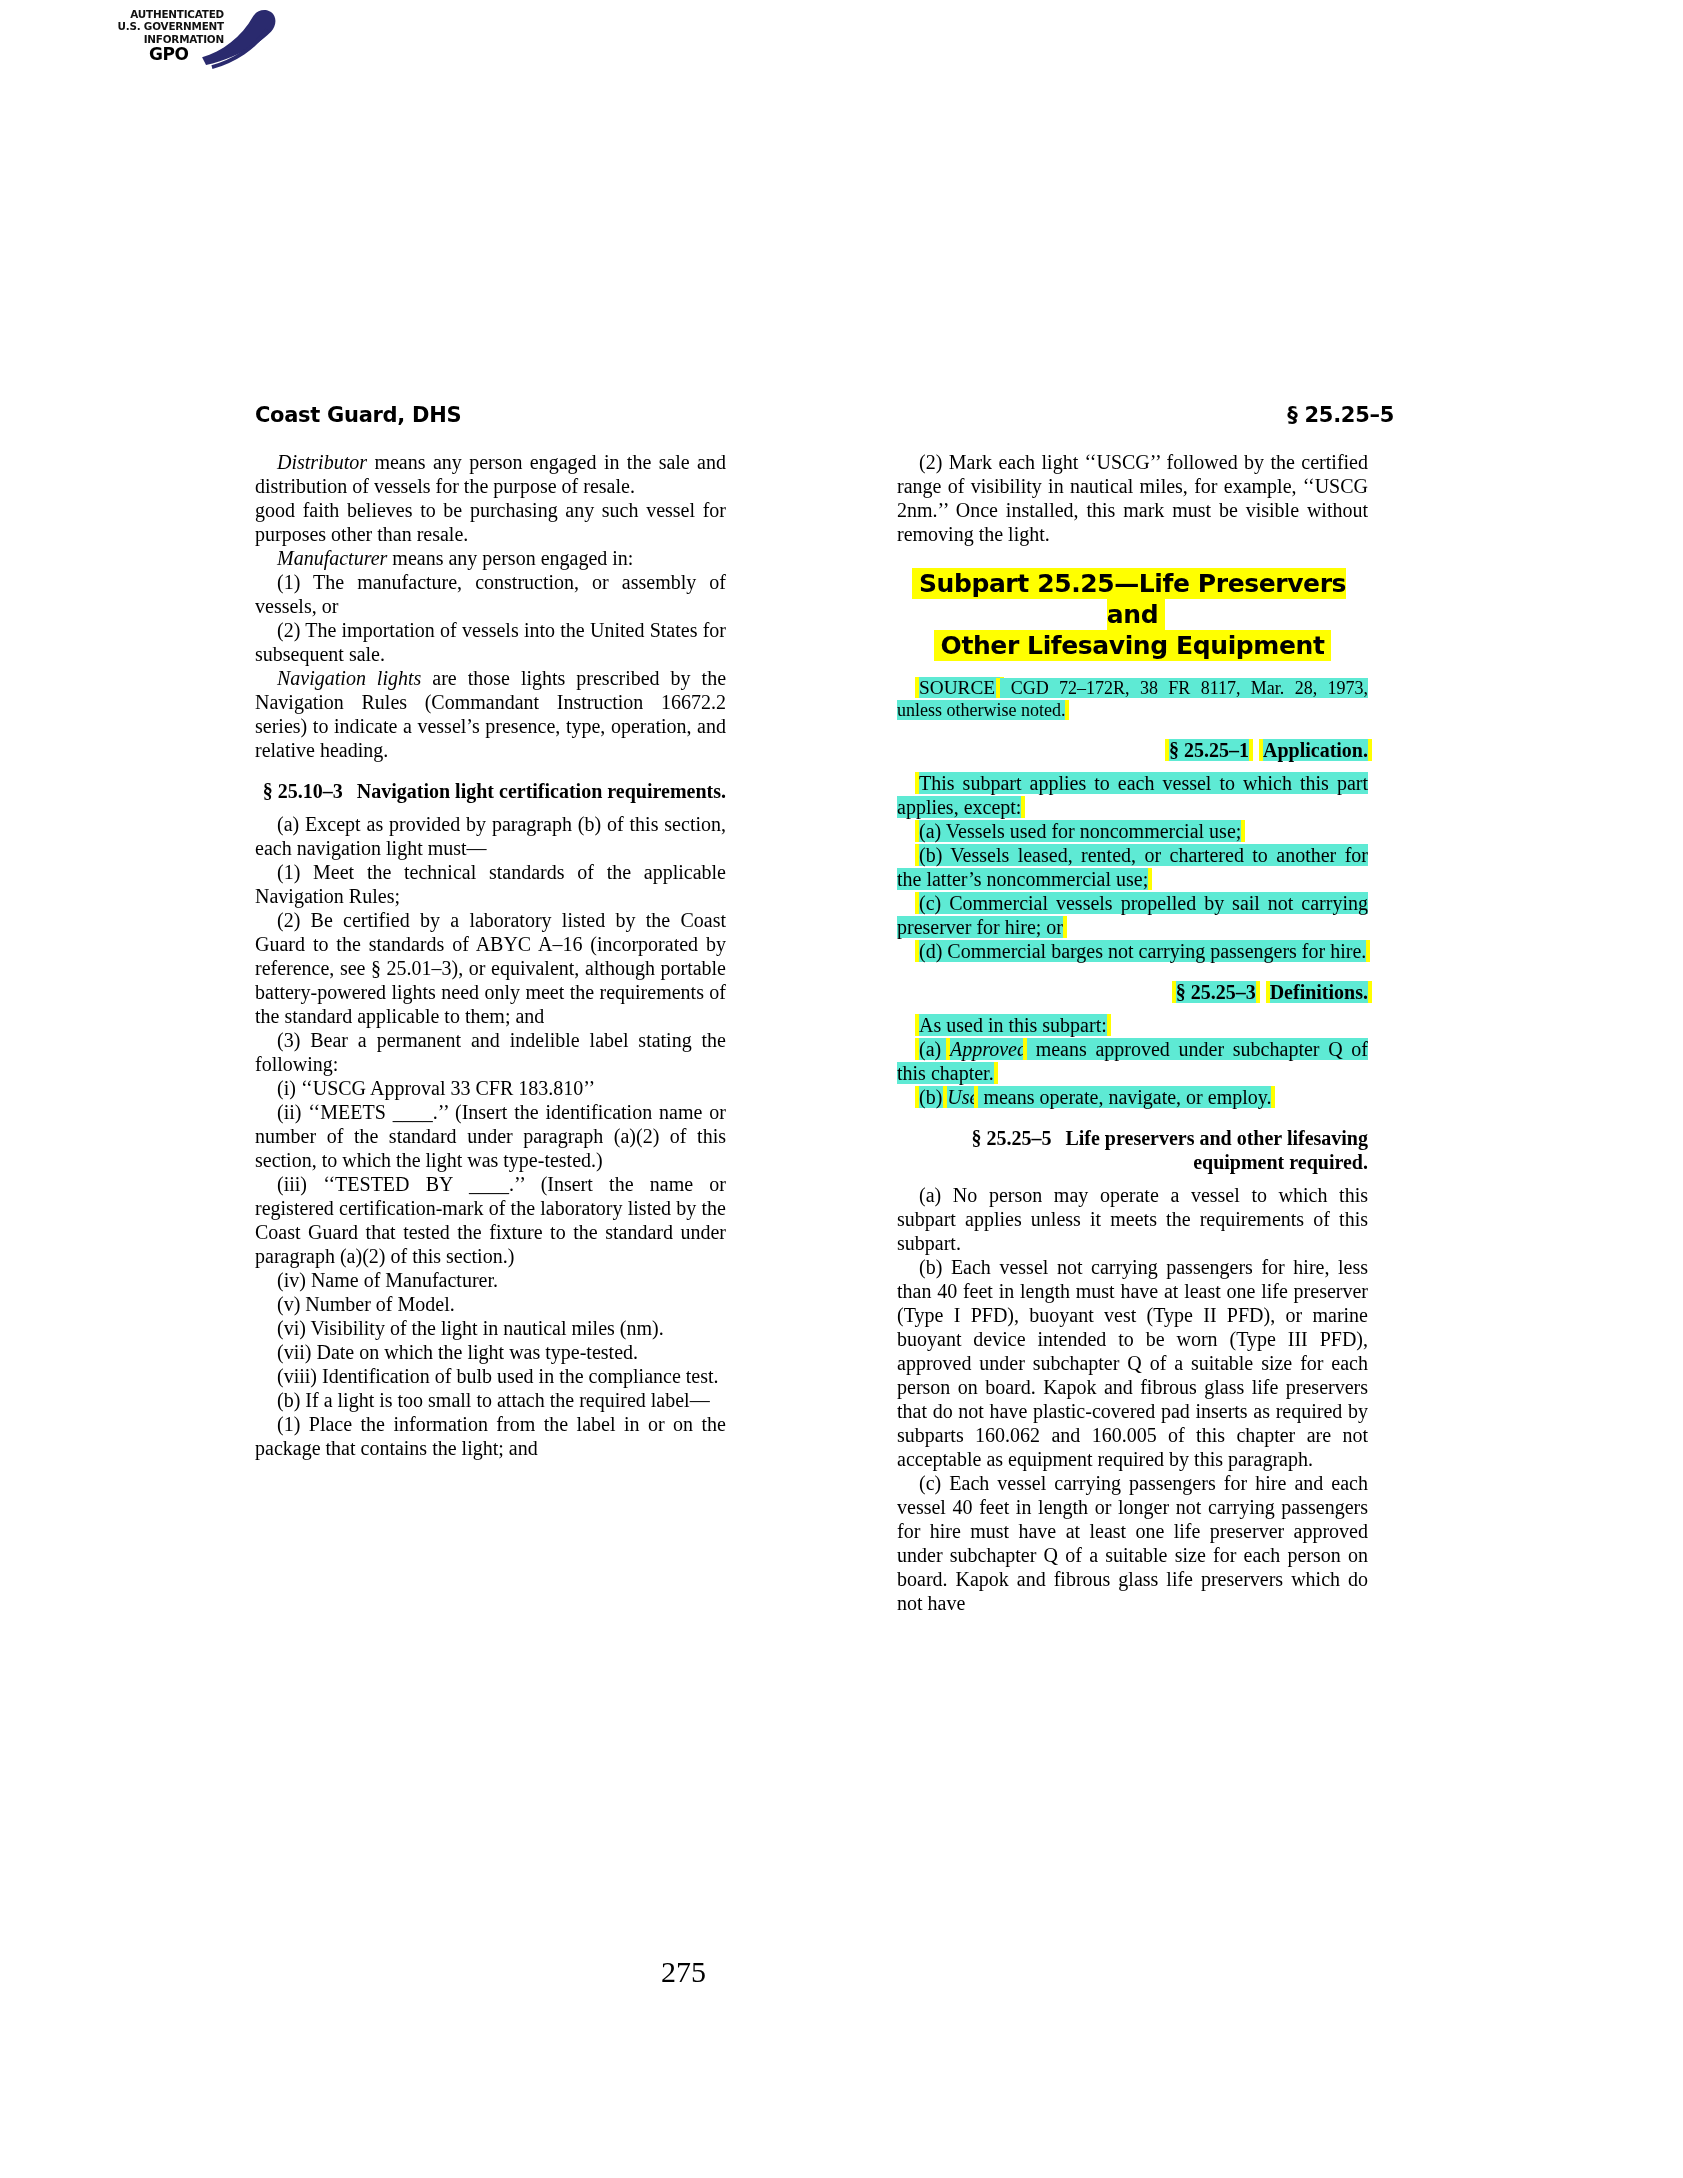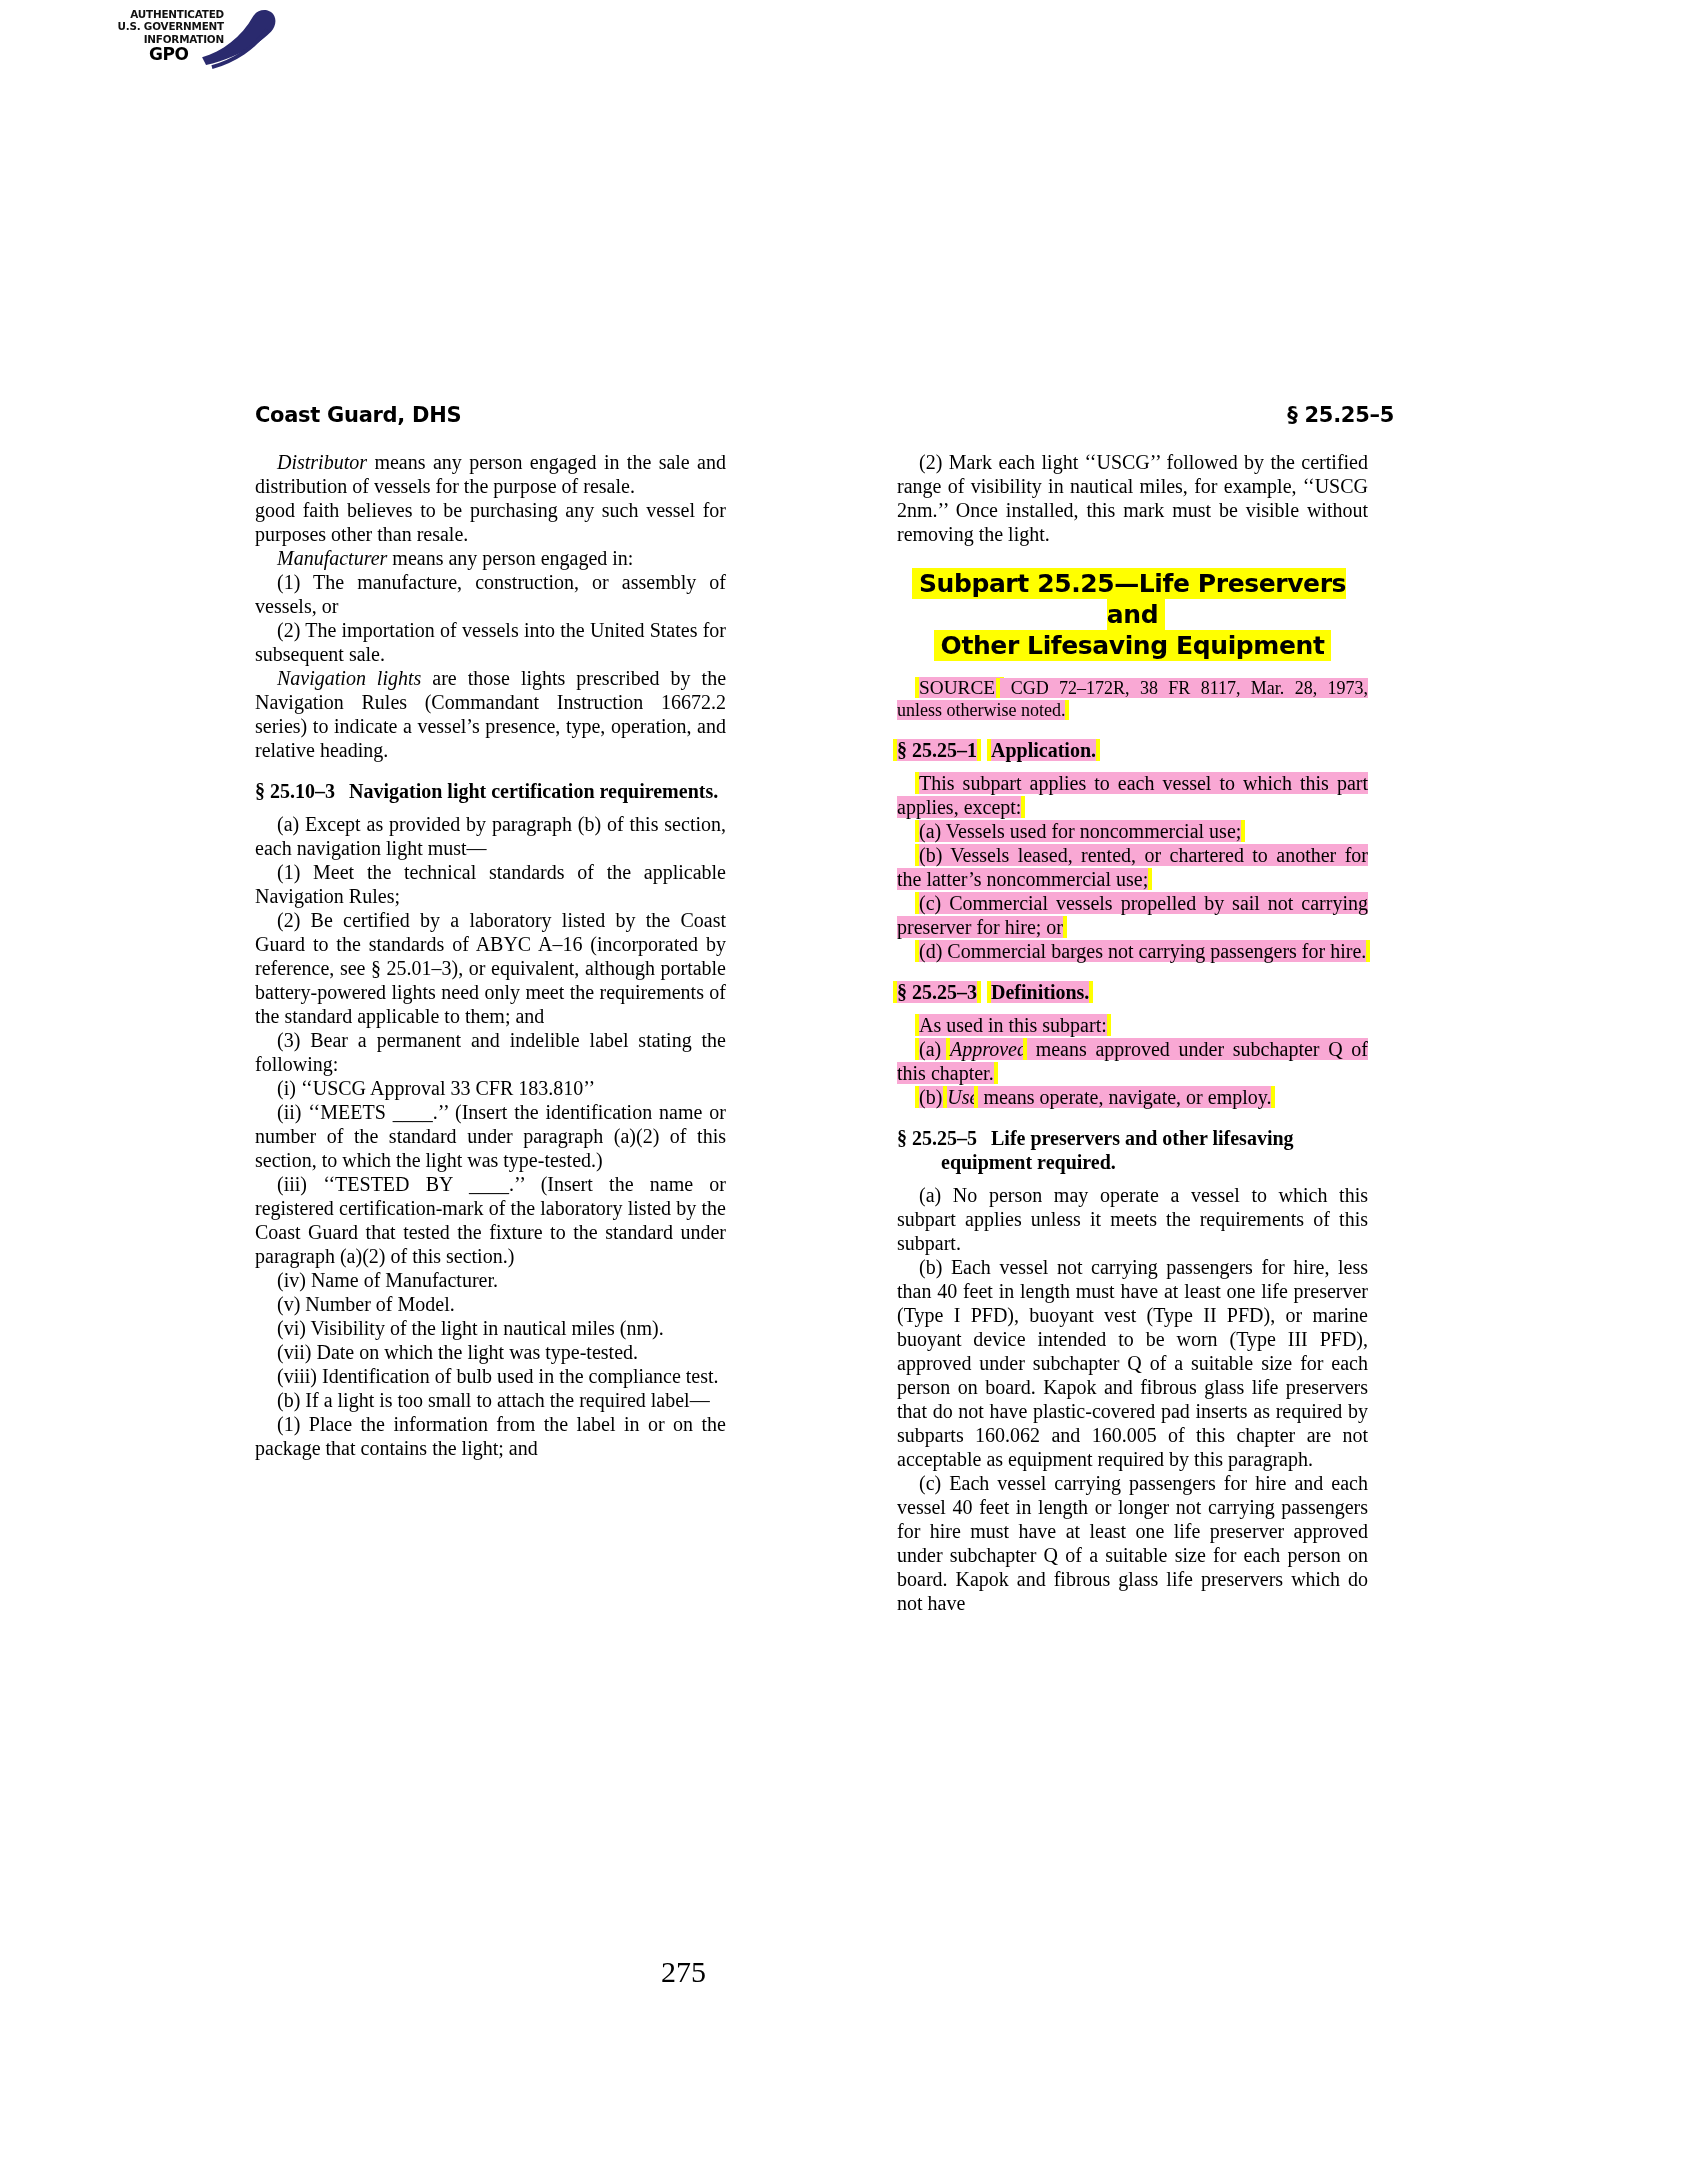--- a/index.html
+++ b/index.html
@@ -98,21 +98,21 @@
   .it { font-style: italic; }
 
   
   .sec-head {
     margin: 17px 0 9px 0;
     font-weight: bold;
     font-size: 20px;
     line-height: 24px;
     text-indent: 0;
     padding-left: 44px;
-    text-align: left;
+    text-align: right;
   }
   .sec-head .sec-num {
     margin-left: -44px;
     margin-right: 14px;
   }
 
   
   .subpart-head {
     margin: 22px 0 14px 0;
     font-family: "DejaVu Sans", sans-serif;
@@ -136,21 +136,21 @@
     line-height: 22px;
     text-indent: 22px;
     text-align: justify;
   }
   .smallcaps {
     font-variant: small-caps;
     font-size: 19.3px;
   }
 
   .hl-text {
-    background: #f9a8d4;
+    background: #5eead4;
     box-shadow: 4px 0 0 #ffff00, -4px 0 0 #ffff00;
   }
 
   #page-number {
     position: absolute;
     left: 0;
     top: 1955px;
     width: 1367px;
     text-align: center;
     font-size: 30px;

